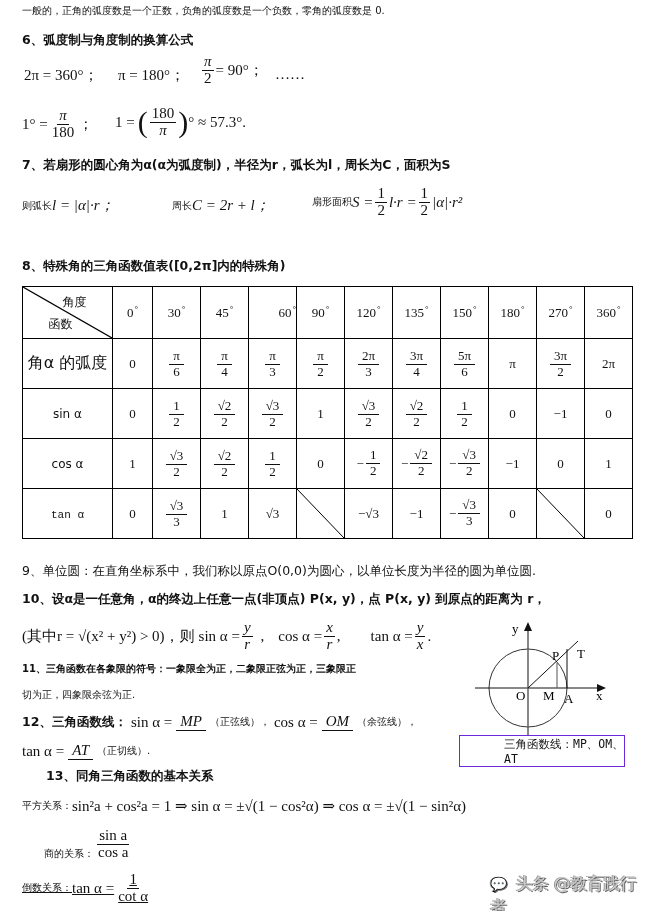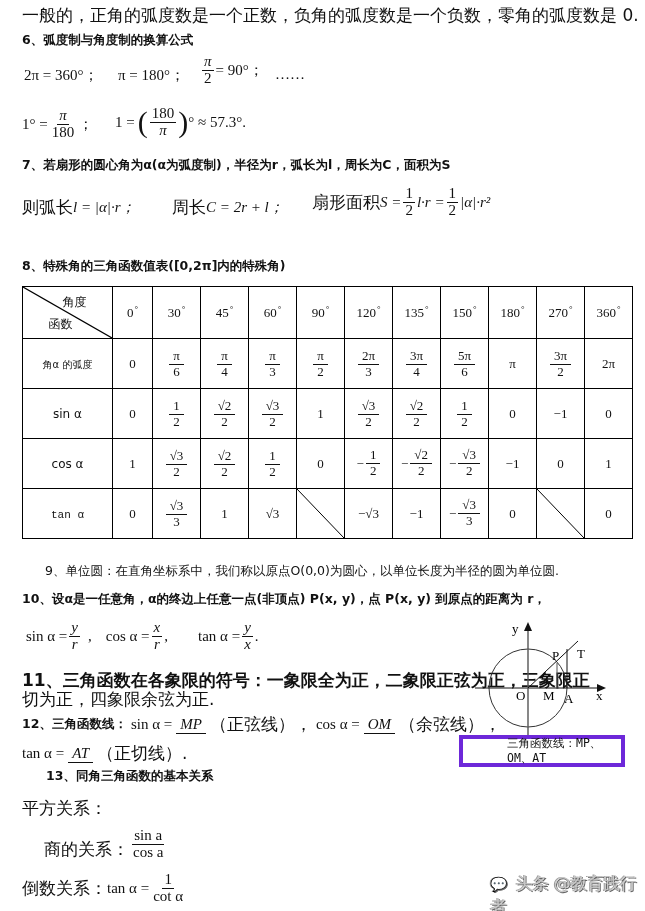--- a/index.html
+++ b/index.html
@@ -1,40 +1,40 @@
 <!DOCTYPE html>
 <html><head>
 <meta charset="utf-8">
 <style>
   * { box-sizing: border-box; margin: 0; padding: 0; }
   html, body { width: 645px; height: 911px; background: #ffffff; overflow: hidden; }
   body { position: relative; font-family: "DejaVu Serif", "Liberation Serif", serif; color: #111; font-size: 13px; }
   .abs { position: absolute; white-space: nowrap; }
-  .cn { font-family: "DejaVu Sans", "Liberation Sans", sans-serif; font-size: 17px; }
+  .cn { font-family: "DejaVu Sans", "Liberation Sans", sans-serif; font-size: 10px; }
   .h { font-weight: bold; font-family: "DejaVu Sans", "Liberation Sans", sans-serif; font-size: 12.5px; }
   .m { font-family: "Liberation Serif", "DejaVu Serif", serif; font-size: 15px; }
   .i { font-style: italic; }
   .frac { display: inline-flex; flex-direction: column; align-items: center; vertical-align: middle; line-height: 1.05; margin: 0 2px; }
   .frac .num { border-bottom: 1px solid #111; padding: 0 2px; }
   .frac .den { padding: 0 2px; }
 
   
   table.trig { position: absolute; left: 22px; top: 286px; border-collapse: collapse; font-family: "Liberation Serif", "DejaVu Serif", serif; font-size: 13px; }
   table.trig td { border: 1px solid #000; text-align: center; vertical-align: middle; height: 50px; padding: 0; }
   table.trig tr:first-child td { height: 52px; }
   table.trig td.lbl { width: 90px; }
   .diag { position: relative; overflow: hidden; }
   .diag svg { position: absolute; left: 0; top: 0; width: 100%; height: 100%; }
   .tfrac { display: inline-flex; flex-direction: column; align-items: center; line-height: 1.15; font-size: 13px; }
   .tfrac .num { border-bottom: 1px solid #111; padding: 0 4px; }
   .neg { display: inline-flex; align-items: center; gap: 2px; }
   .deg { font-size: 9px; vertical-align: super; margin-left: 1px; }
 
   .underline { border-bottom: 1px solid #111; padding: 0 4px; font-style: italic; }
-  .box-caption { position: absolute; left: 459px; top: 735px; width: 166px; height: 32px; border: 4px solid #6d28d9; display: flex; align-items: center; justify-content: center; font-family: "DejaVu Sans Mono", "Liberation Mono", monospace; font-size: 11.5px; background: #fff; padding-left: 44px; }
+  .box-caption { position: absolute; left: 459px; top: 735px; width: 166px; height: 32px; border: 1px solid #6d28d9; display: flex; align-items: center; justify-content: center; font-family: "DejaVu Sans Mono", "Liberation Mono", monospace; font-size: 11.5px; background: #fff; padding-left: 44px; }
   .watermark { position: absolute; left: 490px; top: 872px; color: #c8c8c8; font-family: "DejaVu Sans", sans-serif; font-size: 17px; text-shadow: 1px 1px 0 #666, -1px 0 0 #999; letter-spacing: -0.5px; }
 </style>
 </head>
 <body>
 
 <div class="abs cn" style="left:22px; top:4px;">一般的，正角的弧度数是一个正数，负角的弧度数是一个负数，零角的弧度数是 0.</div>
 
 <div class="abs h" style="left:22px; top:32px;">6、弧度制与角度制的换算公式</div>
 <div class="abs m" style="left:24px; top:66px;">2π = 360°；</div>
 <div class="abs m" style="left:118px; top:66px;">π = 180°；</div>
@@ -100,31 +100,31 @@
             <line x1="0" y1="0" x2="100" y2="100" stroke="#000" stroke-width="1.2" vector-effect="non-scaling-stroke"></line>
           </svg>
           <div style="position:relative;line-height:22px;font-family:DejaVu Sans,sans-serif;font-size:12px;">
             <div style="padding-left:14px">角度</div>
             <div style="padding-right:14px">函数</div>
           </div>
         </td>
         <td style="width: 40px;"><span>0</span><span class="deg">°</span></td>
         <td style="width: 48px;"><span>30</span><span class="deg">°</span></td>
         <td style="width: 48px;"><span>45</span><span class="deg">°</span></td>
-        <td style="width: 48px;"><span>60</span><span class="deg">°</span></td>
+        <td style="width: 48px; text-align: right;"><span>60</span><span class="deg">°</span></td>
         <td style="width: 48px;"><span>90</span><span class="deg">°</span></td>
         <td style="width: 48px; margin-left: 8px;"><span>120</span><span class="deg">°</span></td>
         <td style="width: 48px;"><span>135</span><span class="deg">°</span></td>
         <td style="width: 48px;"><span>150</span><span class="deg">°</span></td>
         <td style="width: 48px;"><span>180</span><span class="deg">°</span></td>
         <td style="width: 48px;"><span>270</span><span class="deg">°</span></td>
         <td style="width: 48px; margin-top: 12px;"><span>360</span><span class="deg">°</span></td>
       </tr>
       <tr>
-        <td class="lbl"><span style="font-family:DejaVu Sans,sans-serif;font-size:10px;">角α 的弧度</span></td>
+        <td class="lbl"><span style="font-family:DejaVu Sans,sans-serif;font-size:16px;">角α 的弧度</span></td>
         <td><span>0</span></td>
         <td><span class="neg">
             <span class="tfrac">
               <span class="num">π</span>
               <span class="den">6</span>
             </span>
           </span></td>
         <td><span class="neg">
             <span class="tfrac">
               <span class="num">π</span>
@@ -290,47 +290,48 @@
         <td class="diag">
           <svg preserveAspectRatio="none" viewBox="0 0 100 100">
             <line x1="0" y1="0" x2="100" y2="100" stroke="#000" stroke-width="1" vector-effect="non-scaling-stroke"></line>
           </svg>
         </td>
         <td><span>0</span></td>
       </tr>
     </tbody>
 </table>
 
-<div class="abs h" style="left:22px; top:563px; font-weight:normal;margin-left:23px;">
+<div class="abs h" style="left:22px; top:563px; font-weight:normal;">
   <span>9、单位圆：在直角坐标系中，我们称以原点O(0,0)为圆心，以单位长度为半径的圆为单位圆.</span>
 </div>
 
 <div class="abs h" style="left:22px; top:591px;">10、设α是一任意角，α的终边上任意一点(非顶点) P(x, y)，点 P(x, y) 到原点的距离为 r，</div>
 <div class="abs" style="left:22px; top:620px; display:flex; align-items:center;">
+  <span class="m">(其中r = √(x² + y²) &gt; 0)，则</span>
   <span class="m" style="margin-left:4px;">sin α =</span>
   <span class="frac m i">
       <span class="num">y</span>
       <span class="den">r</span>
     </span>
   <span class="m" style="margin:0 14px 0 6px;">,</span>
   <span class="m">cos α =</span>
   <span class="frac m i">
       <span class="num">x</span>
       <span class="den">r</span>
     </span>
   <span class="m" style="margin-right:30px;">,</span>
   <span class="m">tan α =</span>
   <span class="frac m i">
       <span class="num">y</span>
       <span class="den">x</span>
     </span>
   <span class="m">.</span>
 </div>
 
-<div class="abs cn" style="left:22px; top:662px;margin-top:7px;"><b>11、三角函数在各象限的符号：一象限全为正，二象限正弦为正，三象限正</b></div>
+<div class="abs cn" style="left:22px; top:662px;"><b>11、三角函数在各象限的符号：一象限全为正，二象限正弦为正，三象限正</b></div>
 <div class="abs cn" style="left:22px; top:688px;">切为正，四象限余弦为正.</div>
 
 <div class="abs" style="left:22px; top:713px; display:flex; align-items:center; gap:4px;">
   <span class="h">12、三角函数线：</span>
   <span class="m">sin α =</span>
   <span class="m underline">MP</span>
   <span class="cn">（正弦线），</span>
   <span class="m">cos α =</span>
   <span class="m underline">OM</span>
   <span class="cn">（余弦线），</span>
@@ -356,29 +357,30 @@
   <text x="103" y="100" font-family="Liberation Serif, serif" font-size="13">M</text>
   <text x="124" y="103" font-family="Liberation Serif, serif" font-size="13">A</text>
   <text x="112" y="60" font-family="Liberation Serif, serif" font-size="13">P</text>
   <text x="137" y="58" font-family="Liberation Serif, serif" font-size="13">T</text>
 </svg>
 <div class="box-caption">三角函数线：MP、OM、AT</div>
 
 <div class="abs h" style="left:22px; top:768px;margin-left:24px;">13、同角三角函数的基本关系</div>
 <div class="abs" style="left:22px; top:797px; display:flex; align-items:center;">
   <span class="cn">平方关系：</span>
+  <span class="m">sin²a + cos²a = 1   ⇒ sin α = ±√(1 − cos²α)   ⇒ cos α = ±√(1 − sin²α)</span>
 </div>
 <div class="abs" style="left:22px; top:828px; display:flex; align-items:flex-end;margin-left:22px;">
   <span class="cn">商的关系：</span>
   <span class="frac m">
       <span class="num">sin a</span>
       <span class="den">cos a</span>
     </span>
 </div>
-<div class="abs" style="left:22px; top:872px; display:flex; align-items:center;">
+<div class="abs" style="left:22px; top:872px; display:flex; align-items:center;text-decoration:underline;">
   <span class="cn">倒数关系：</span>
   <span class="m">tan α =</span>
   <span class="frac m">
       <span class="num">1</span>
       <span class="den">cot α</span>
     </span>
 </div>
 
 <div class="watermark">
   <span style="font-size:14px; margin-right:4px;">💬</span>

